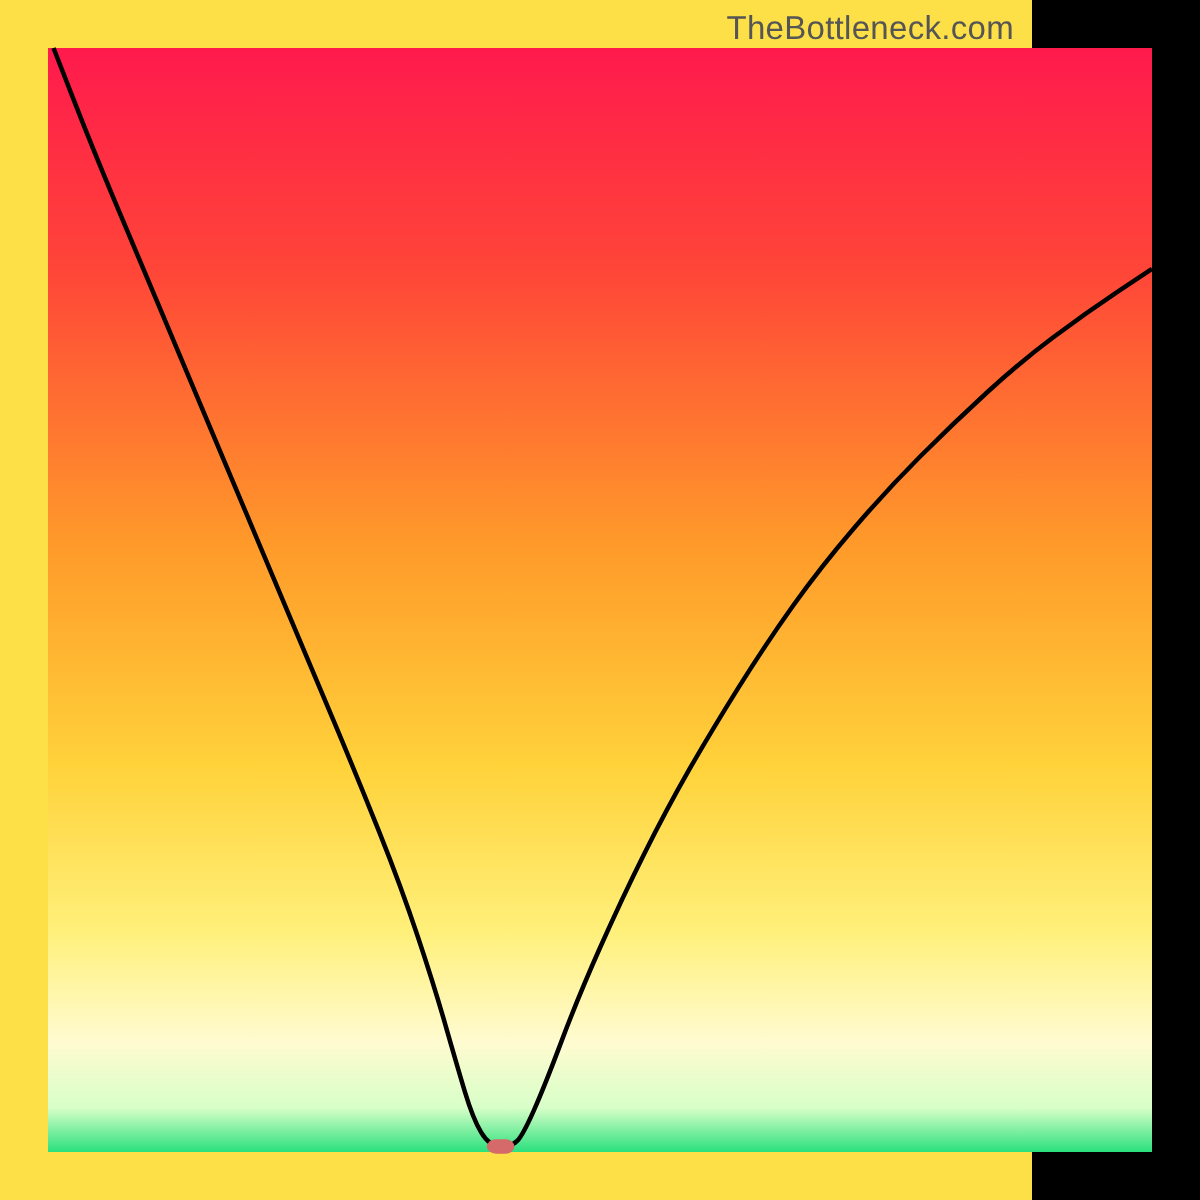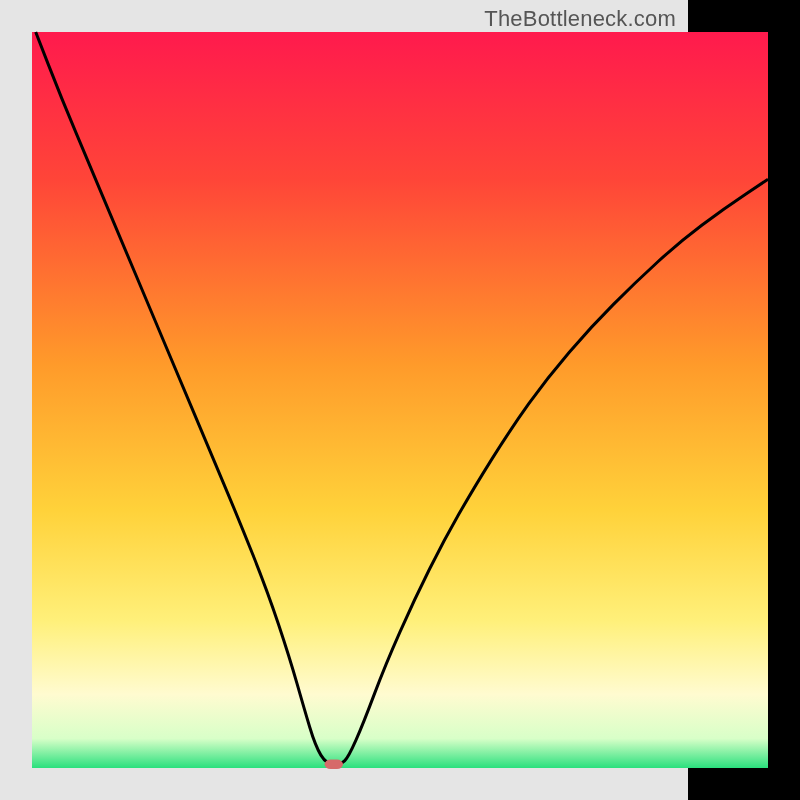--- a/index.html
+++ b/index.html
@@ -7,21 +7,21 @@
     padding: 0;
     width: 800px;
     height: 800px;
     background: black;
     overflow: hidden;
   }
   .container {
     position: relative;
     width: 688px;
     height: 800px;
-    background: #e5e5e5;
+    background: #fde047;
   }
   .watermark {
     position: absolute;
     top: 6px;
     right: 12px;
     font-family: Arial, Helvetica, sans-serif;
     font-size: 22px;
     color: #555555;
     letter-spacing: 0.2px;
     z-index: 10;

